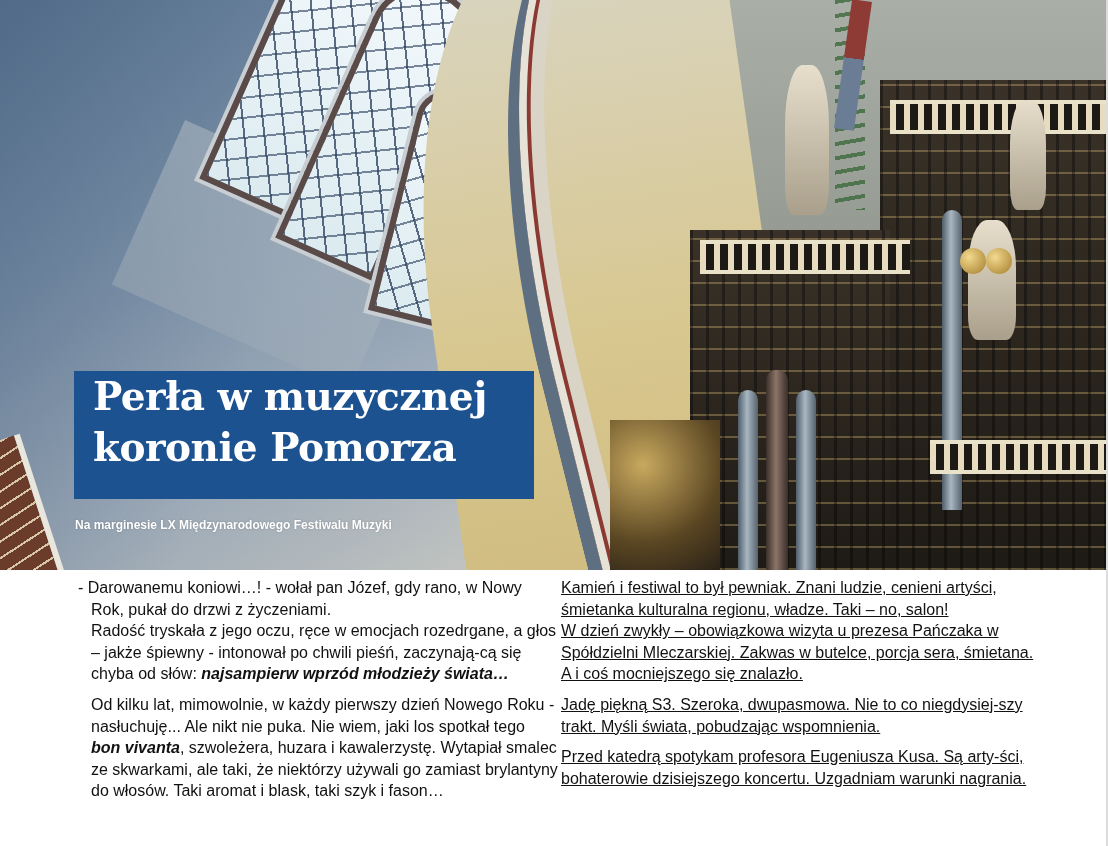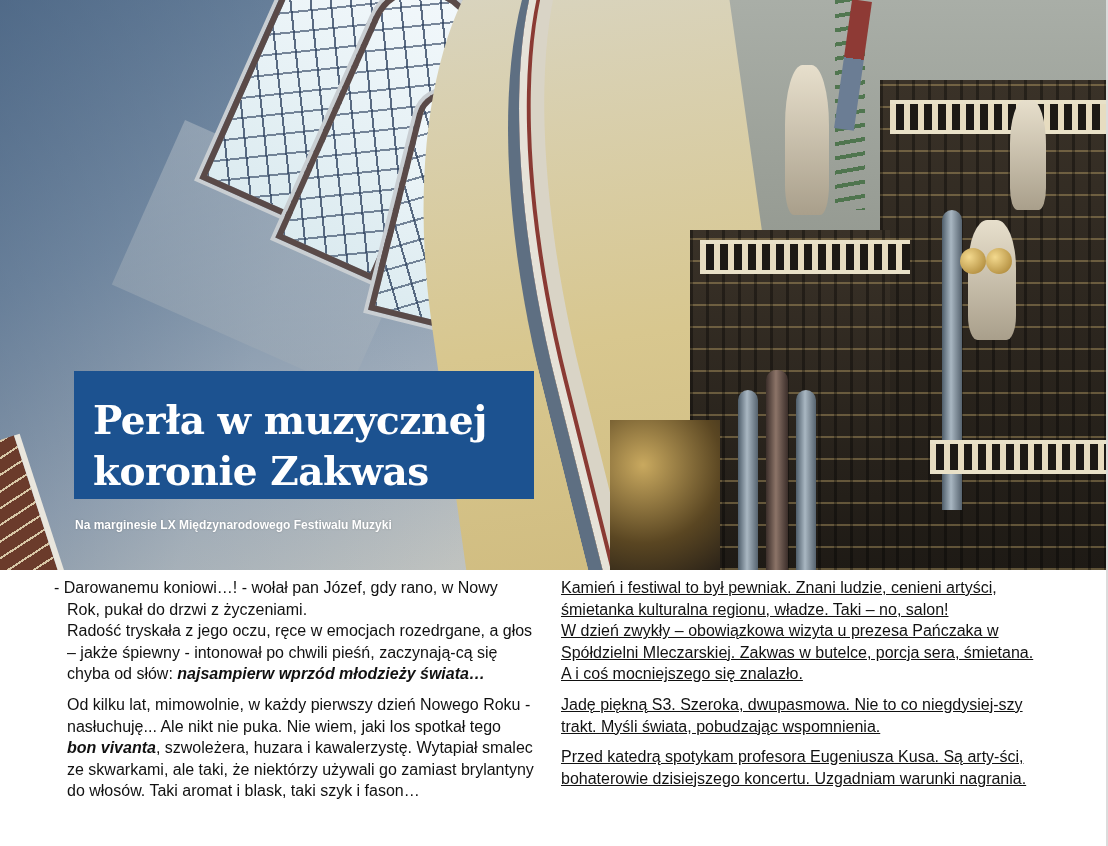--- a/index.html
+++ b/index.html
@@ -104,39 +104,39 @@
   .hero .banner {
     position: absolute; left: 843px; top: 0; width: 20px; height: 130px;
     background: linear-gradient(180deg, #8e3a35 0 45%, #6b7d94 45% 100%);
     transform: rotate(8deg);
   }
 
   
   .title-box {
     position: absolute; left: 74px; top: 371px; width: 460px; height: 128px;
     background: #1c5290;
-    box-sizing: border-box; padding: 24px 0 0 19px;
+    box-sizing: border-box; padding: 0 0 0 19px;
   }
   .title-box h1 {
     margin: 0; color: #ffffff;
     font-family: "DejaVu Serif", serif; font-weight: bold;
     font-size: 39px; line-height: 51px; letter-spacing: -0.5px;
   }
   .subtitle {
     position: absolute; left: 75px; top: 515px; width: 480px;
     color: #ffffff; font-weight: bold; font-size: 12px; line-height: 20px;
     text-shadow: 0 0 2px rgba(0,0,0,0.25);
   }
 
   
   .col {
     position: absolute; top: 577px; width: 480px;
     font-size: 16px; line-height: 21.6px; color: #111111;
   }
-  .col.left { left: 54px; }
+  .col.left { left: 78px; }
   .col.right { left: 561px; text-decoration: underline; }
   .col p { margin: 0; }
   .col p.indent { padding-left: 13px; }
   .col p.gap { margin-top: 9px; }
   .col em { font-style: italic; font-weight: bold; }
 </style>
 </head>
 <body>
 
 <div class="hero">
@@ -164,21 +164,21 @@
   <div class="statue s1"></div>
   <div class="statue s2"></div>
   <div class="statue s3"></div>
   <div class="gold-ball g1"></div>
   <div class="gold-ball g2"></div>
 </div>
 
 <div class="title-box">
   <h1>
     <span>Perła w muzycznej</span><br>
-    <span>koronie Zakwas</span>
+    <span>koronie Pomorza</span>
   </h1>
 </div>
 
 <div class="subtitle">
   <span>Na marginesie LX Międzynarodowego Festiwalu Muzyki</span><br>
 </div>
 
 <div class="col left">
   <p>
     <span>- Darowanemu koniowi…! - wołał pan Józef, gdy rano, w Nowy</span><br>

